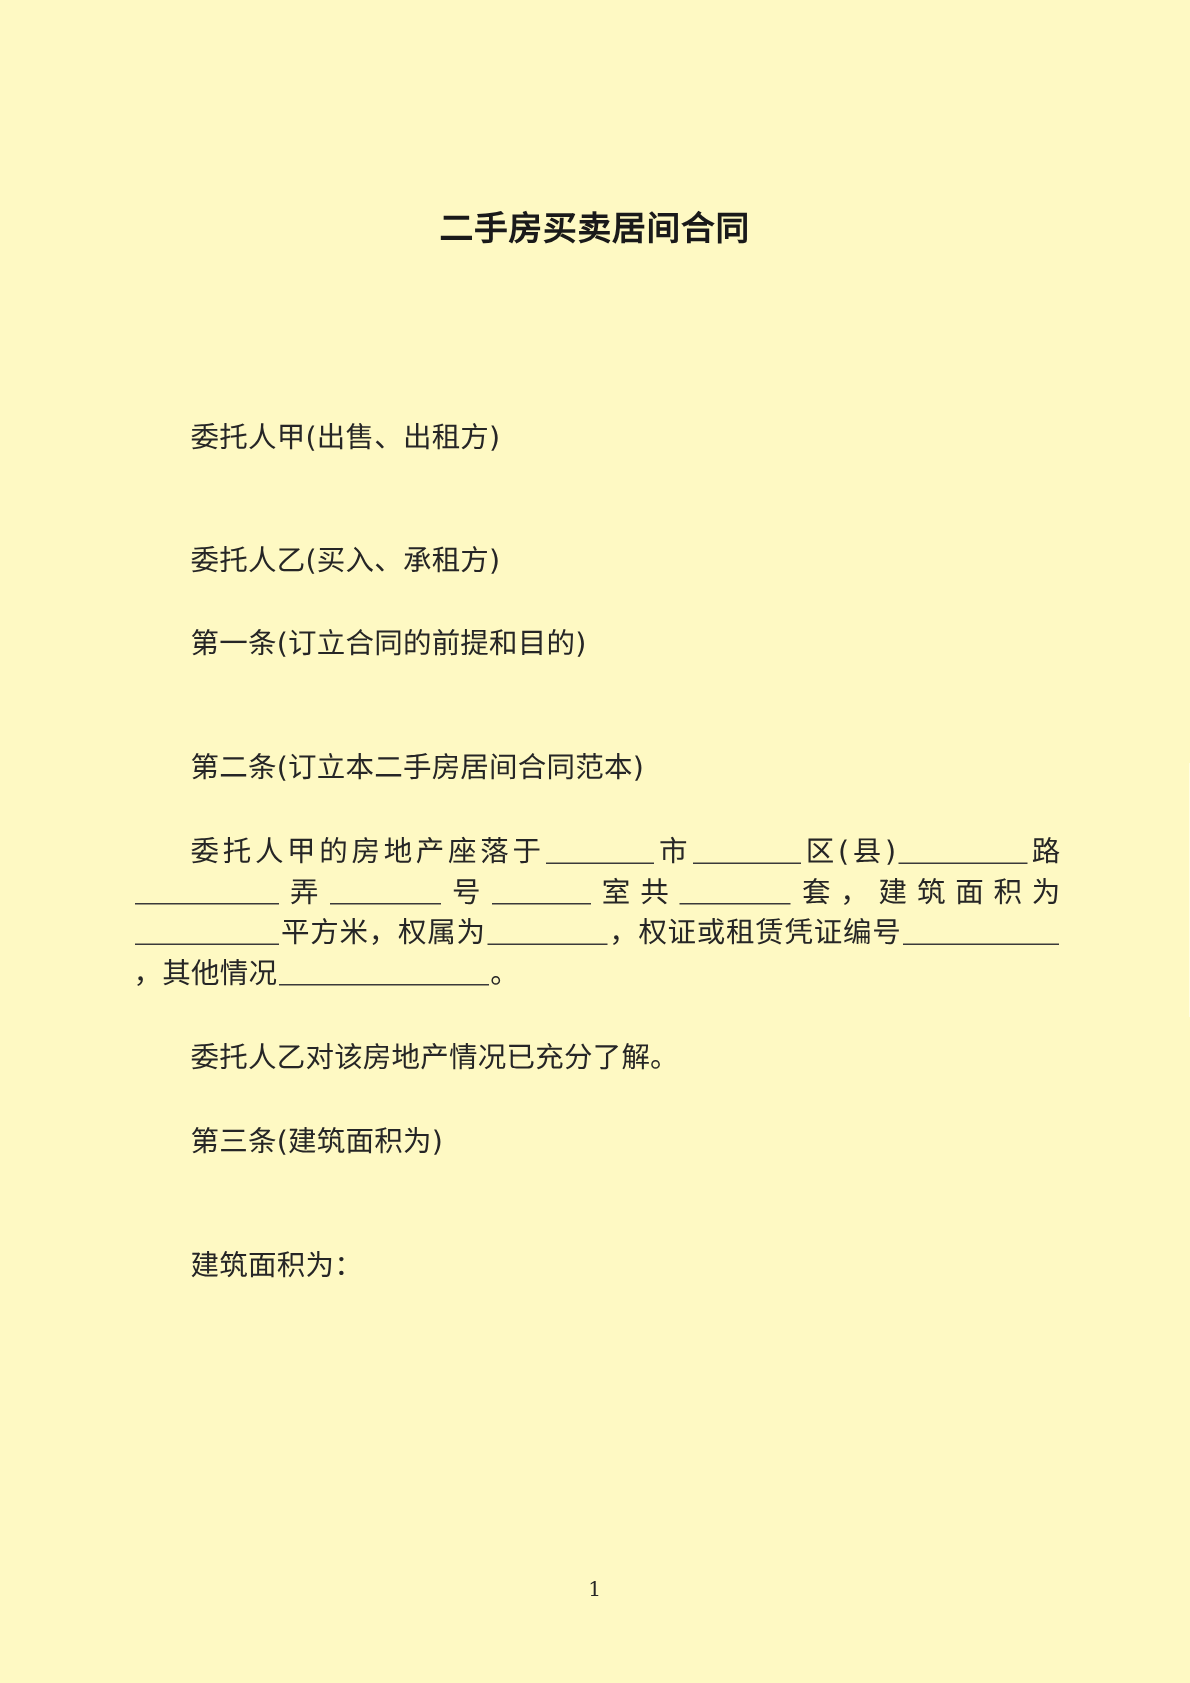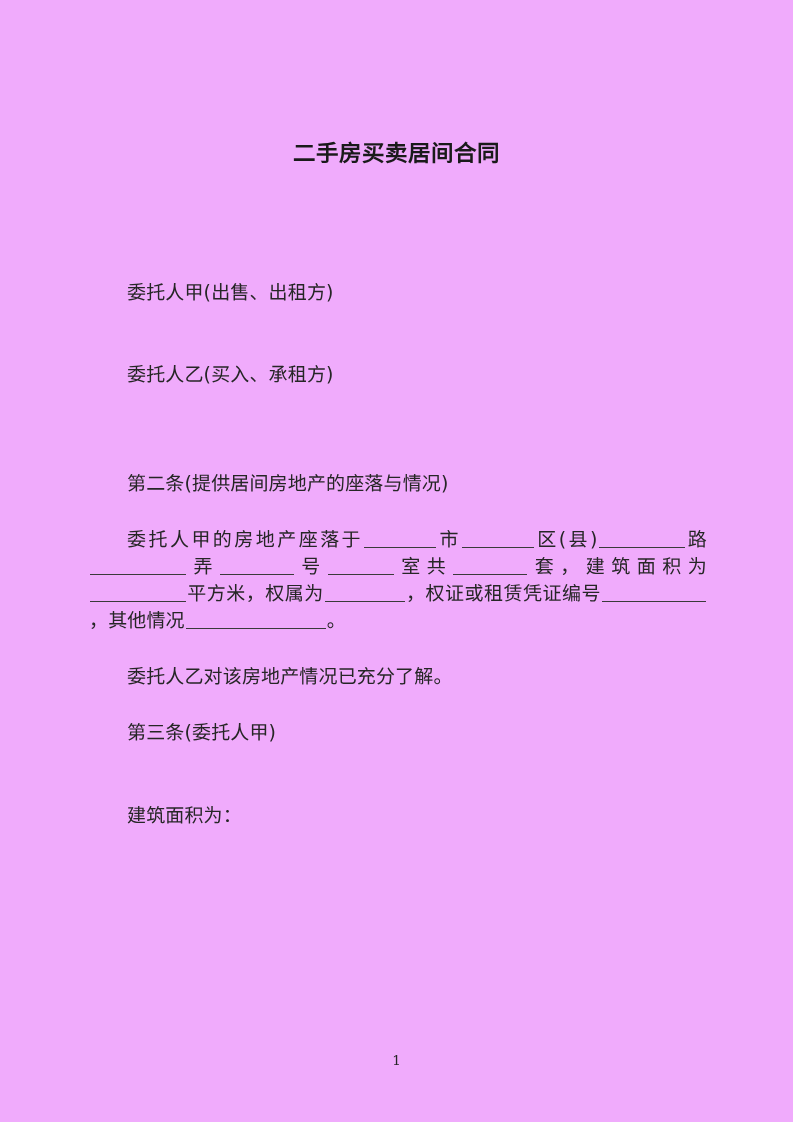--- a/index.html
+++ b/index.html
@@ -10,21 +10,21 @@
   }
   body {
     font-family: "DejaVu Sans", "Liberation Sans", sans-serif;
     color: #231f20;
   }
   .page {
     position: relative;
     width: 793px;
     height: 1122px;
     margin: 0 auto;
-    background: #f0abfc;
+    background: #fef9c3;
     overflow: hidden;
     box-sizing: border-box;
   }
 
   
   .doc-title {
     position: absolute;
     left: 0;
     top: 136px;
     width: 793px;
@@ -95,34 +95,35 @@
   <div class="body-col">
 
     <p class="para indent">委托人甲(出售、出租方)</p>
     <div class="gap-sm"></div>
 
     <div class="gap-sm"></div>
 
     <p class="para indent">委托人乙(买入、承租方)</p>
     <div class="gap-sm"></div>
 
+    <p class="para indent">第一条(订立合同的前提和目的)</p>
     <div class="gap-md"></div>
 
     <div class="gap-md"></div>
 
-    <p class="para indent">第二条(提供居间房地产的座落与情况)</p>
+    <p class="para indent">第二条(订立本二手房居间合同范本)</p>
     <div class="gap-md"></div>
 
     <p class="para indent"><span>委托人甲的房地产座落于</span><span class="blank" style="width:72px"></span><span>市</span><span class="blank" style="width:72px"></span><span>区(县)</span><span class="blank" style="width:86px"></span><span>路</span><span class="blank" style="width:96px"></span><span>弄</span><span class="blank" style="width:74px"></span><span>号</span><span class="blank" style="width:66px"></span><span>室共</span><span class="blank" style="width:74px"></span><span>套，建筑面积为</span><span class="blank" style="width:96px"></span><span>平方米，权属为</span><span class="blank" style="width:80px"></span><span>，权证或租赁凭证编号</span><span class="blank" style="width:104px"></span><span>，其他情况</span><span class="blank" style="width:140px"></span><span>。</span></p>
     <div class="gap-md"></div>
 
     <p class="para indent">委托人乙对该房地产情况已充分了解。</p>
     <div class="gap-md"></div>
 
-    <p class="para indent">第三条(委托人甲)</p>
+    <p class="para indent">第三条(建筑面积为)</p>
     <div class="gap-md"></div>
 
     <div class="gap-md"></div>
 
     <p class="para indent">建筑面积为：</p>
 
   </div>
 
   <div class="page-number">1</div>
 

